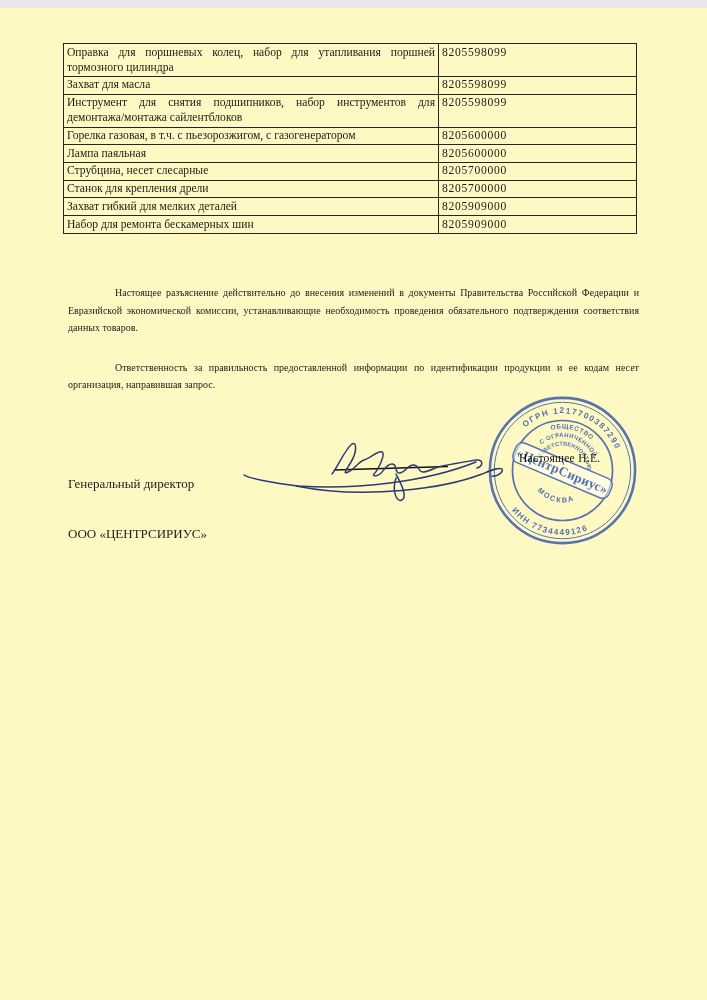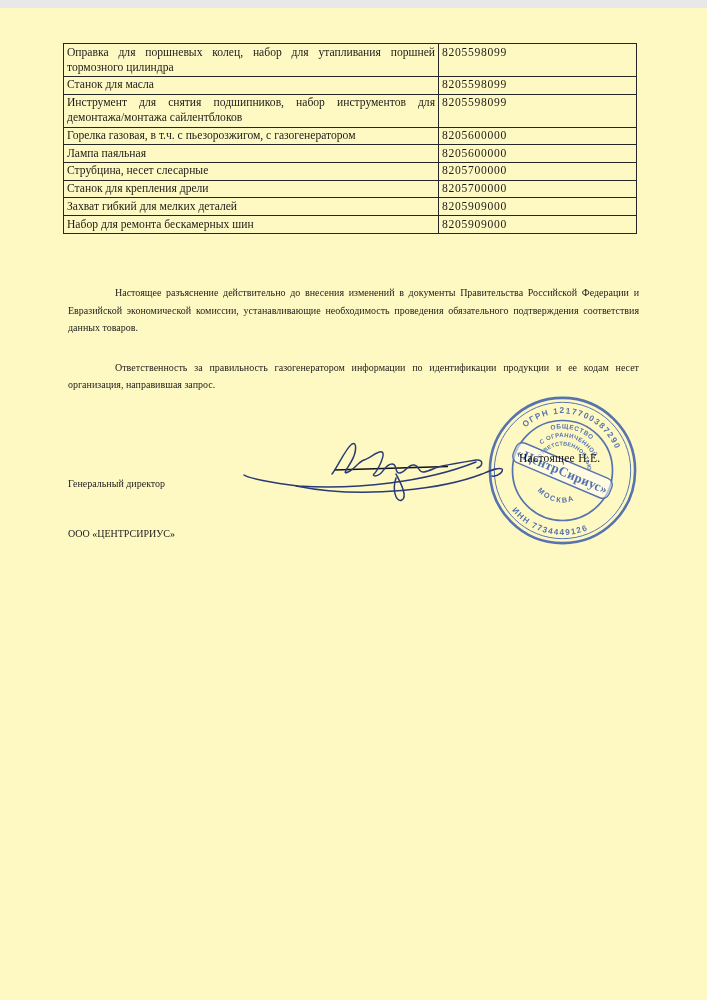--- a/index.html
+++ b/index.html
@@ -24,21 +24,21 @@
   
   .paras{
     position:absolute;left:68px;top:276px;width:571px;
     font-size:10px;line-height:17.6px;text-align:justify;color:#24221f;
   }
   .paras p{margin:0;text-indent:47px;}
   .paras p + p{margin-top:22px;}
   
   .sig-label{
     position:absolute;left:68px;top:434px;
-    font-size:10px;line-height:16.8px;color:#24221f;white-space:pre;
+    font-size:13px;line-height:16.8px;color:#24221f;white-space:pre;
   }
   .sig-svg{position:absolute;left:236px;top:412px;z-index:3;}
   .signer-name{
     position:absolute;left:519px;top:444px;z-index:5;
     font-size:11.5px;color:#181511;letter-spacing:0.3px;
   }
   
   .stamp{position:absolute;left:486px;top:386px;z-index:2;opacity:0.92;}
   .st{fill:#4868ae;font-family:"Liberation Sans",sans-serif;font-weight:bold;}
   .st-num{font-size:8.2px;letter-spacing:1.4px;}
@@ -54,21 +54,21 @@
 <div class="page">
 
   <table class="doc-table">
     <tbody id="tbl-body">
     <tr>
       <td class="c-name">Оправка для поршневых колец, набор для утапливания поршней тормозного цилиндра</td>
       <td class="c-code">8205598099</td>
     </tr>
 
     <tr>
-      <td class="c-name">Станок для масла</td>
+      <td class="c-name">Захват для масла</td>
       <td class="c-code">8205598099</td>
     </tr>
 
     <tr>
       <td class="c-name">Инструмент для снятия подшипников, набор инструментов для демонтажа/монтажа сайлентблоков</td>
       <td class="c-code">8205598099</td>
     </tr>
 
     <tr>
       <td class="c-name">Горелка газовая, в т.ч. с пьезорозжигом, с газогенератором</td>
@@ -98,21 +98,21 @@
     <tr>
       <td class="c-name">Набор для ремонта бескамерных шин</td>
       <td class="c-code">8205909000</td>
     </tr>
 
   </tbody>
   </table>
 
   <div class="paras">
     <p>Настоящее разъяснение действительно до внесения изменений в документы Правительства Российской Федерации и Евразийской экономической комиссии, устанавливающие необходимость проведения обязательного подтверждения соответствия данных товаров.</p>
-    <p>Ответственность за правильность газогенератором информации по идентификации продукции и ее кодам несет организация, направившая запрос.</p>
+    <p>Ответственность за правильность предоставленной информации по идентификации продукции и ее кодам несет организация, направившая запрос.</p>
   </div>
 
   <div class="sig-label">
     <div>Генеральный директор</div>
     <div>ООО «ЦЕНТРСИРИУС»</div>
   </div>
 
   <svg class="sig-svg" width="270" height="95" viewBox="0 0 270 95">
     <g>
       <path d="M 98,50 L 212,46.5" fill="none" stroke="#121212" stroke-width="1.7"></path>

